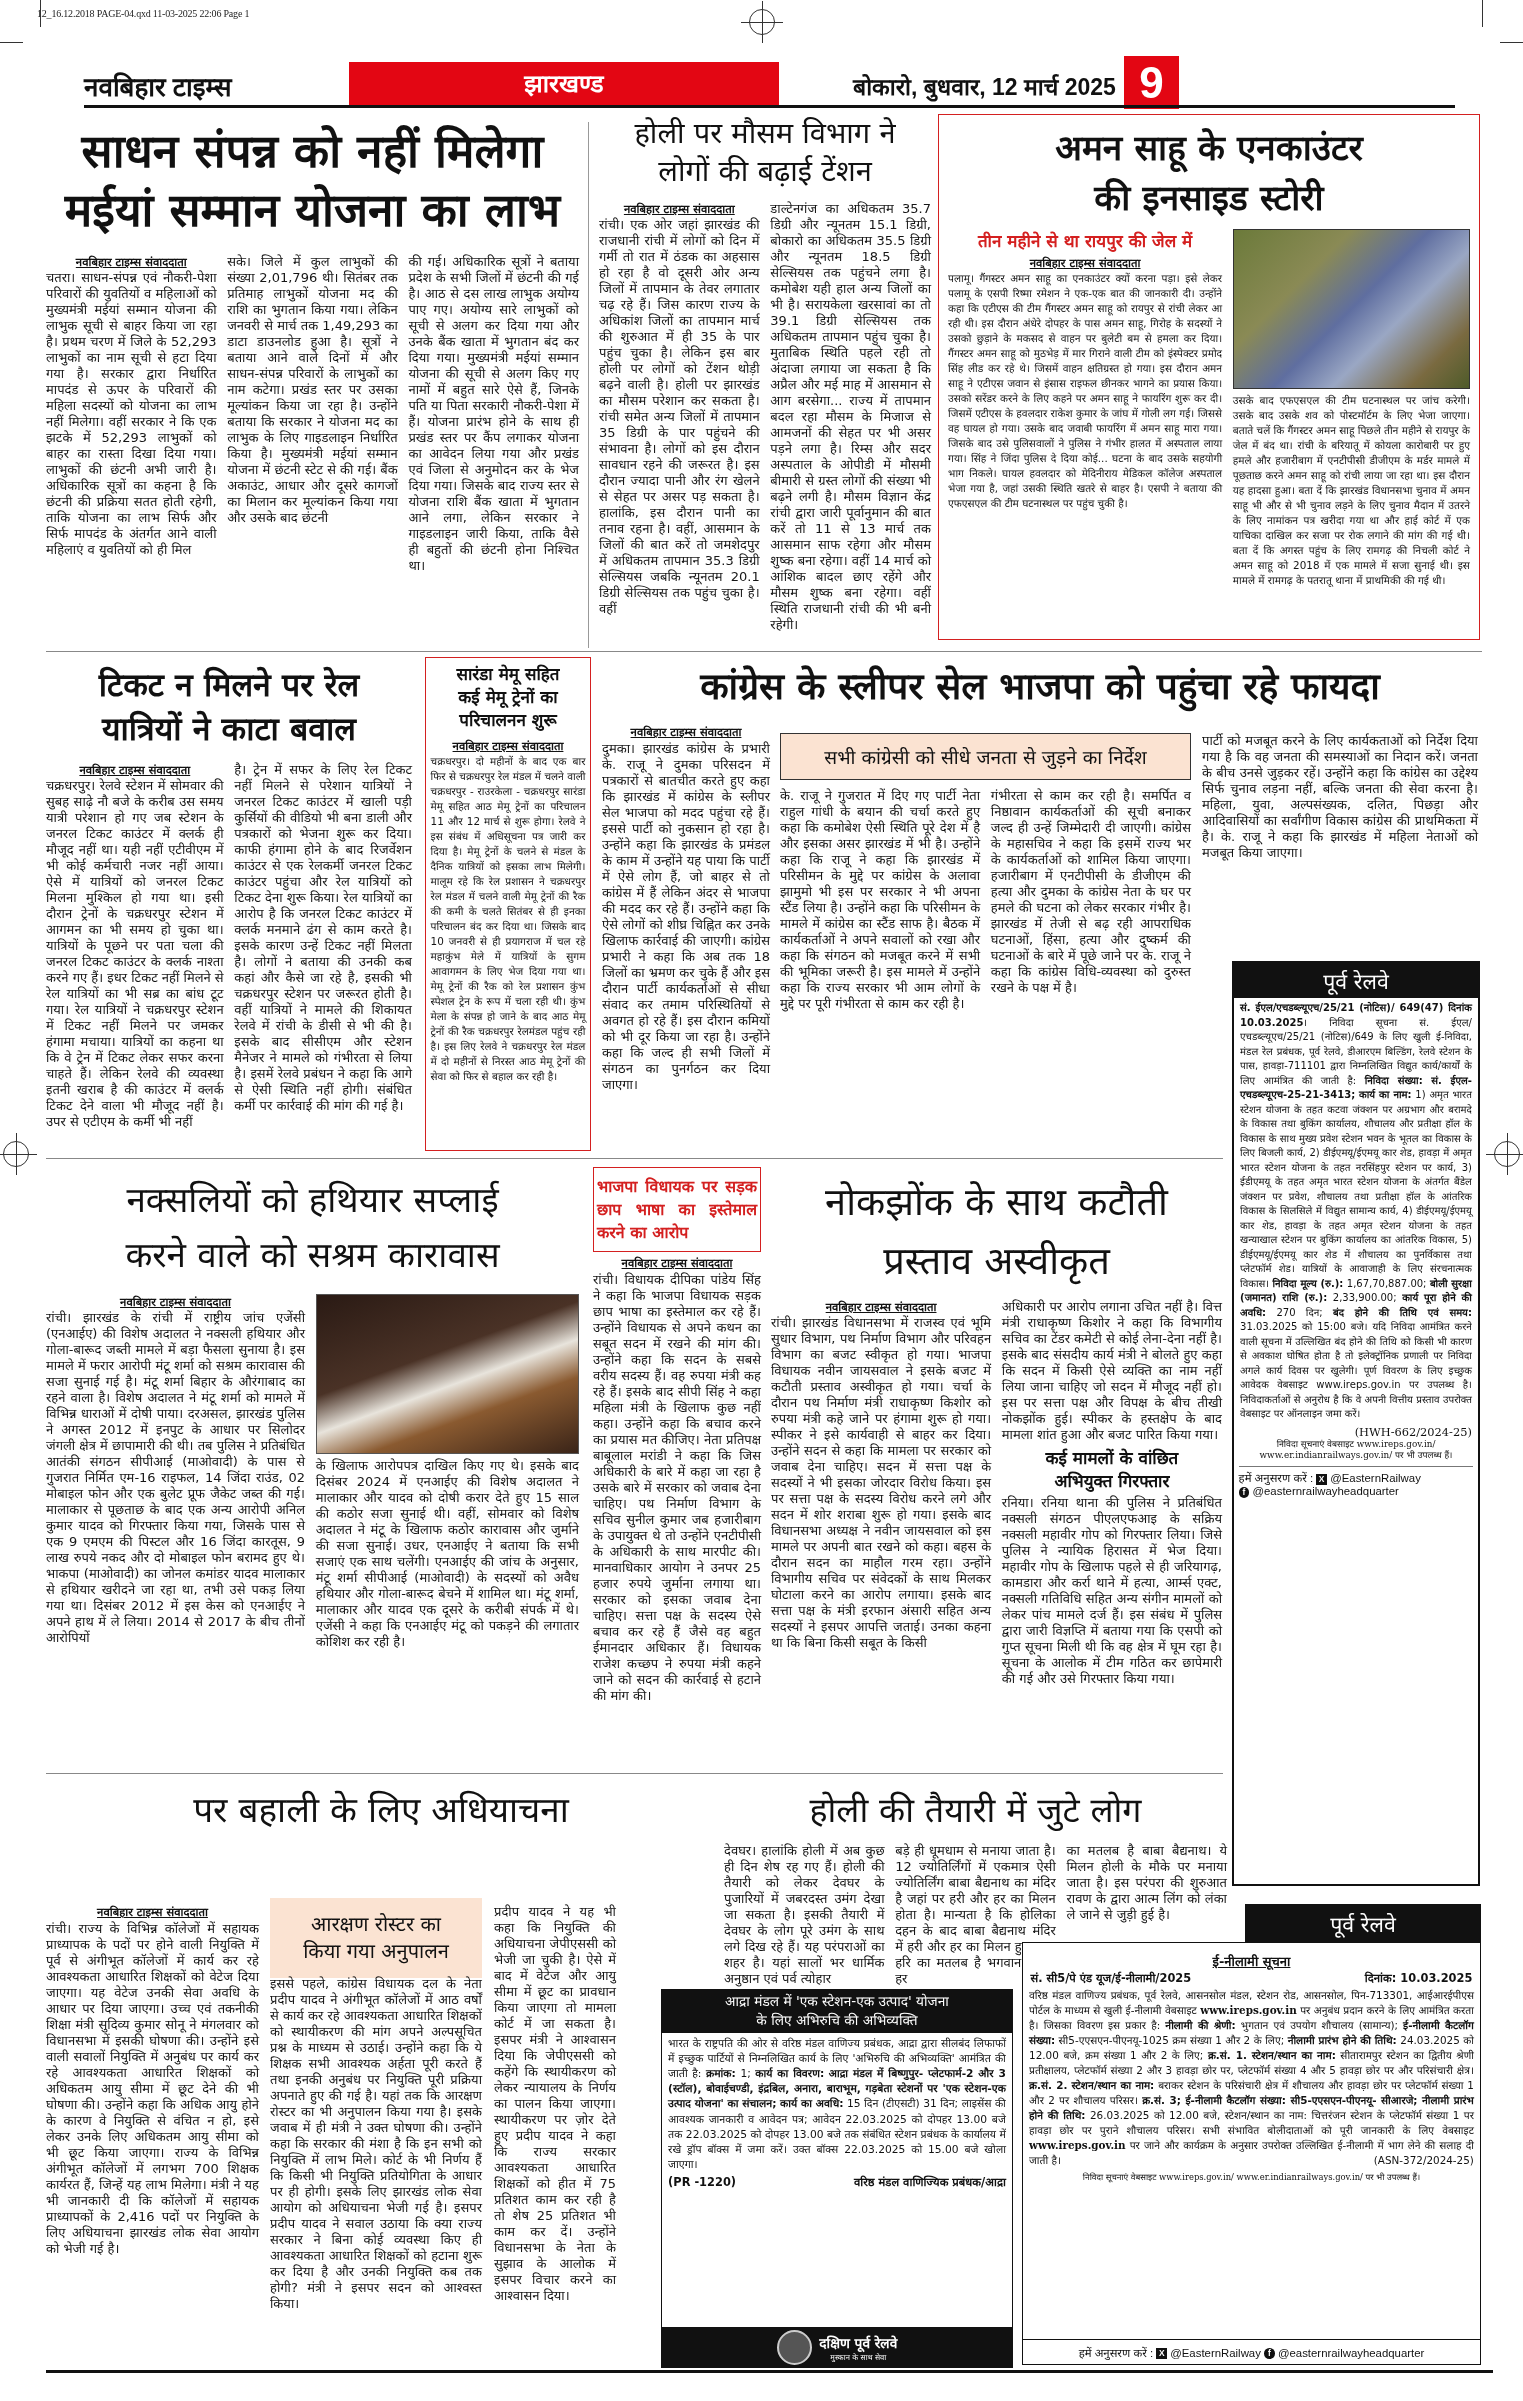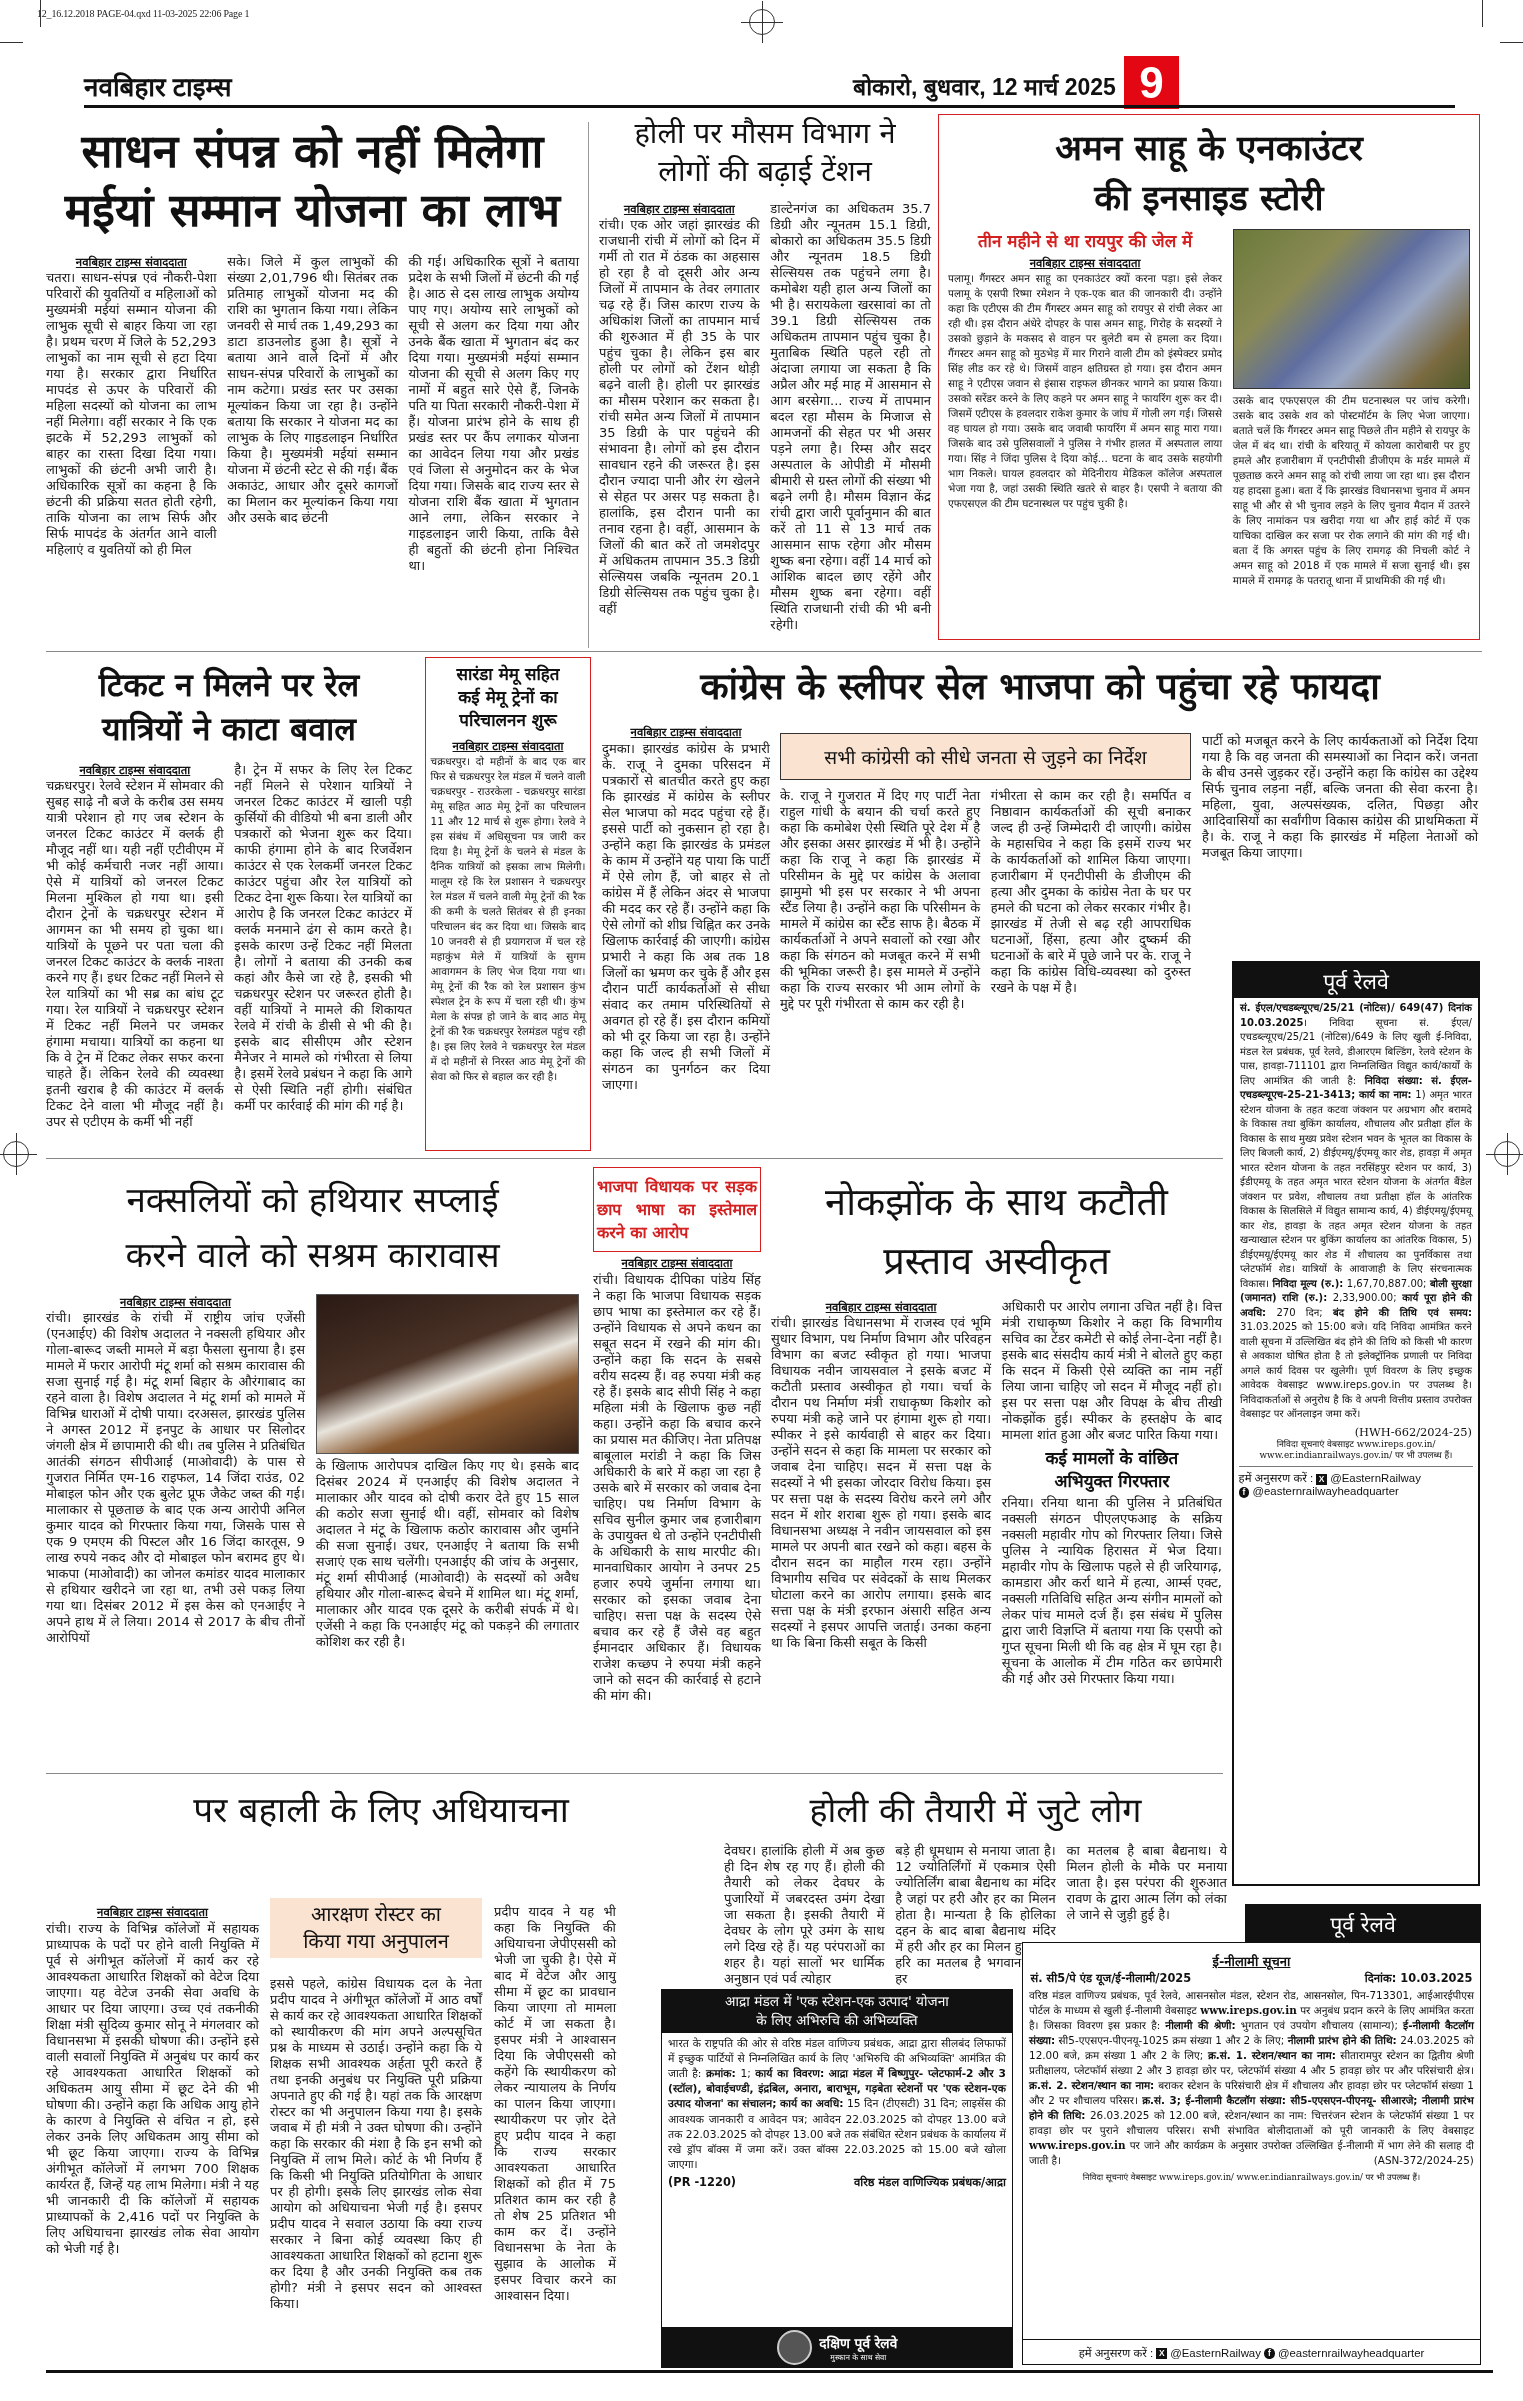--- a/index.html
+++ b/index.html
@@ -45,20 +45,21 @@
 <div class="abs reg" style="left:749px;top:9.1px"></div>
 <div class="abs trim-v" style="left:40px;top:0;height:27.4px"></div>
 <div class="abs trim-v" style="left:1482px;top:0;height:27.4px"></div>
 <div class="abs trim-h" style="left:0;top:42px;width:23px"></div>
 <div class="abs trim-h" style="left:1500px;top:42px;width:23px"></div>
 <div class="abs reg" style="left:3px;top:1141px"></div>
 <div class="abs reg" style="left:1494px;top:1141px"></div>
 
 <div class="abs masthead">
   <div class="mast-name">नवबिहार टाइम्स</div>
+  <div class="mast-sec">झारखण्ड</div>
   <div class="mast-date">बोकारो, बुधवार, 12 मार्च 2025</div>
   <div class="mast-page">9</div>
 </div>
 <div class="abs rule" style="top:105px"></div>
 
 <div class="abs" style="left:46px;top:122px;width:533px">
   <div class="hl" style="font-size:46px;line-height:59px">
     <div>साधन संपन्न को नहीं मिलेगा</div>
     <div>मईयां सम्मान योजना का लाभ</div>
   </div>
@@ -224,21 +225,21 @@
 
 <div class="abs" style="left:46px;top:1782px;width:670px">
   <div class="hl" style="font-size:35px;line-height:56px;font-weight:normal">
     <div>पर बहाली के लिए  अधियाचना</div>
   </div>
 </div>
 <div class="abs" style="left:46px;top:1904px;width:213px">
   <div class="byline">नवबिहार टाइम्स संवाददाता</div>
   <div class="body">रांची। राज्य के विभिन्न कॉलेजों में सहायक प्राध्यापक के पदों पर होने वाली नियुक्ति में पूर्व से अंगीभूत कॉलेजों में कार्य कर रहे आवश्यकता आधारित शिक्षकों को वेटेज दिया जाएगा। यह वेटेज उनकी सेवा अवधि के आधार पर दिया जाएगा। उच्च एवं तकनीकी शिक्षा मंत्री सुदिव्य कुमार सोनू ने मंगलवार को विधानसभा में इसकी घोषणा की। उन्होंने इसे वाली सवालों नियुक्ति में अनुबंध पर कार्य कर रहे आवश्यकता आधारित शिक्षकों को अधिकतम आयु सीमा में छूट देने की भी घोषणा की। उन्होंने कहा कि अधिक आयु होने के कारण वे नियुक्ति से वंचित न हो, इसे लेकर उनके लिए अधिकतम आयु सीमा को भी छूट किया जाएगा। राज्य के विभिन्न अंगीभूत कॉलेजों में लगभग 700 शिक्षक कार्यरत हैं, जिन्हें यह लाभ मिलेगा। मंत्री ने यह भी जानकारी दी कि कॉलेजों में सहायक प्राध्यापकों के 2,416 पदों पर नियुक्ति के लिए अधियाचना झारखंड लोक सेवा आयोग को भेजी गई है।</div>
 </div>
-<div class="abs" style="left:270px;top:1898px;width:212px;height:60px;background:#fbe3d2;display:flex;align-items:center;justify-content:center">
+<div class="abs" style="left:270px;top:1898px;width:212px;height:80px;background:#fbe3d2;display:flex;align-items:center;justify-content:center">
   <div class="hl" style="font-size:20px;line-height:27.4px;font-weight:normal">
     <div>आरक्षण रोस्टर का</div>
     <div>किया गया अनुपालन</div>
   </div>
 </div>
 <div class="abs" style="left:270px;top:1976px;width:212px">
   <div class="body">इससे पहले, कांग्रेस विधायक दल के नेता प्रदीप यादव ने अंगीभूत कॉलेजों में आठ वर्षों से कार्य कर रहे आवश्यकता आधारित शिक्षकों को स्थायीकरण की मांग अपने अल्पसूचित प्रश्न के माध्यम से उठाई। उन्होंने कहा कि ये शिक्षक सभी आवश्यक अर्हता पूरी करते हैं तथा इनकी अनुबंध पर नियुक्ति पूरी प्रक्रिया अपनाते हुए की गई है। यहां तक कि आरक्षण रोस्टर का भी अनुपालन किया गया है। इसके जवाब में ही मंत्री ने उक्त घोषणा की। उन्होंने कहा कि सरकार की मंशा है कि इन सभी को नियुक्ति में लाभ मिले। कोर्ट के भी निर्णय हैं कि किसी भी नियुक्ति प्रतियोगिता के आधार पर ही होगी। इसके लिए झारखंड लोक सेवा आयोग को अधियाचना भेजी गई है। इसपर प्रदीप यादव ने सवाल उठाया कि क्या राज्य सरकार ने बिना कोई व्यवस्था किए ही आवश्यकता आधारित शिक्षकों को हटाना शुरू कर दिया है और उनकी नियुक्ति कब तक होगी? मंत्री ने इसपर सदन को आश्वस्त किया।</div>
 </div>
 <div class="abs" style="left:494px;top:1904px;width:213px">
   <div class="body" style="width:122px">प्रदीप यादव ने यह भी कहा कि नियुक्ति की अधियाचना जेपीएससी को भेजी जा चुकी है। ऐसे में बाद में वेटेज और आयु सीमा में छूट का प्रावधान किया जाएगा तो मामला कोर्ट में जा सकता है। इसपर मंत्री ने आश्वासन दिया कि जेपीएससी को कहेंगे कि स्थायीकरण को लेकर न्यायालय के निर्णय का पालन किया जाएगा। स्थायीकरण पर ज़ोर देते हुए प्रदीप यादव ने कहा कि राज्य सरकार आवश्यकता आधारित शिक्षकों को हीत में 75 प्रतिशत काम कर रही है तो शेष 25 प्रतिशत भी काम कर दें। उन्होंने विधानसभा के नेता के सुझाव के आलोक में इसपर विचार करने का आश्वासन दिया।</div>

